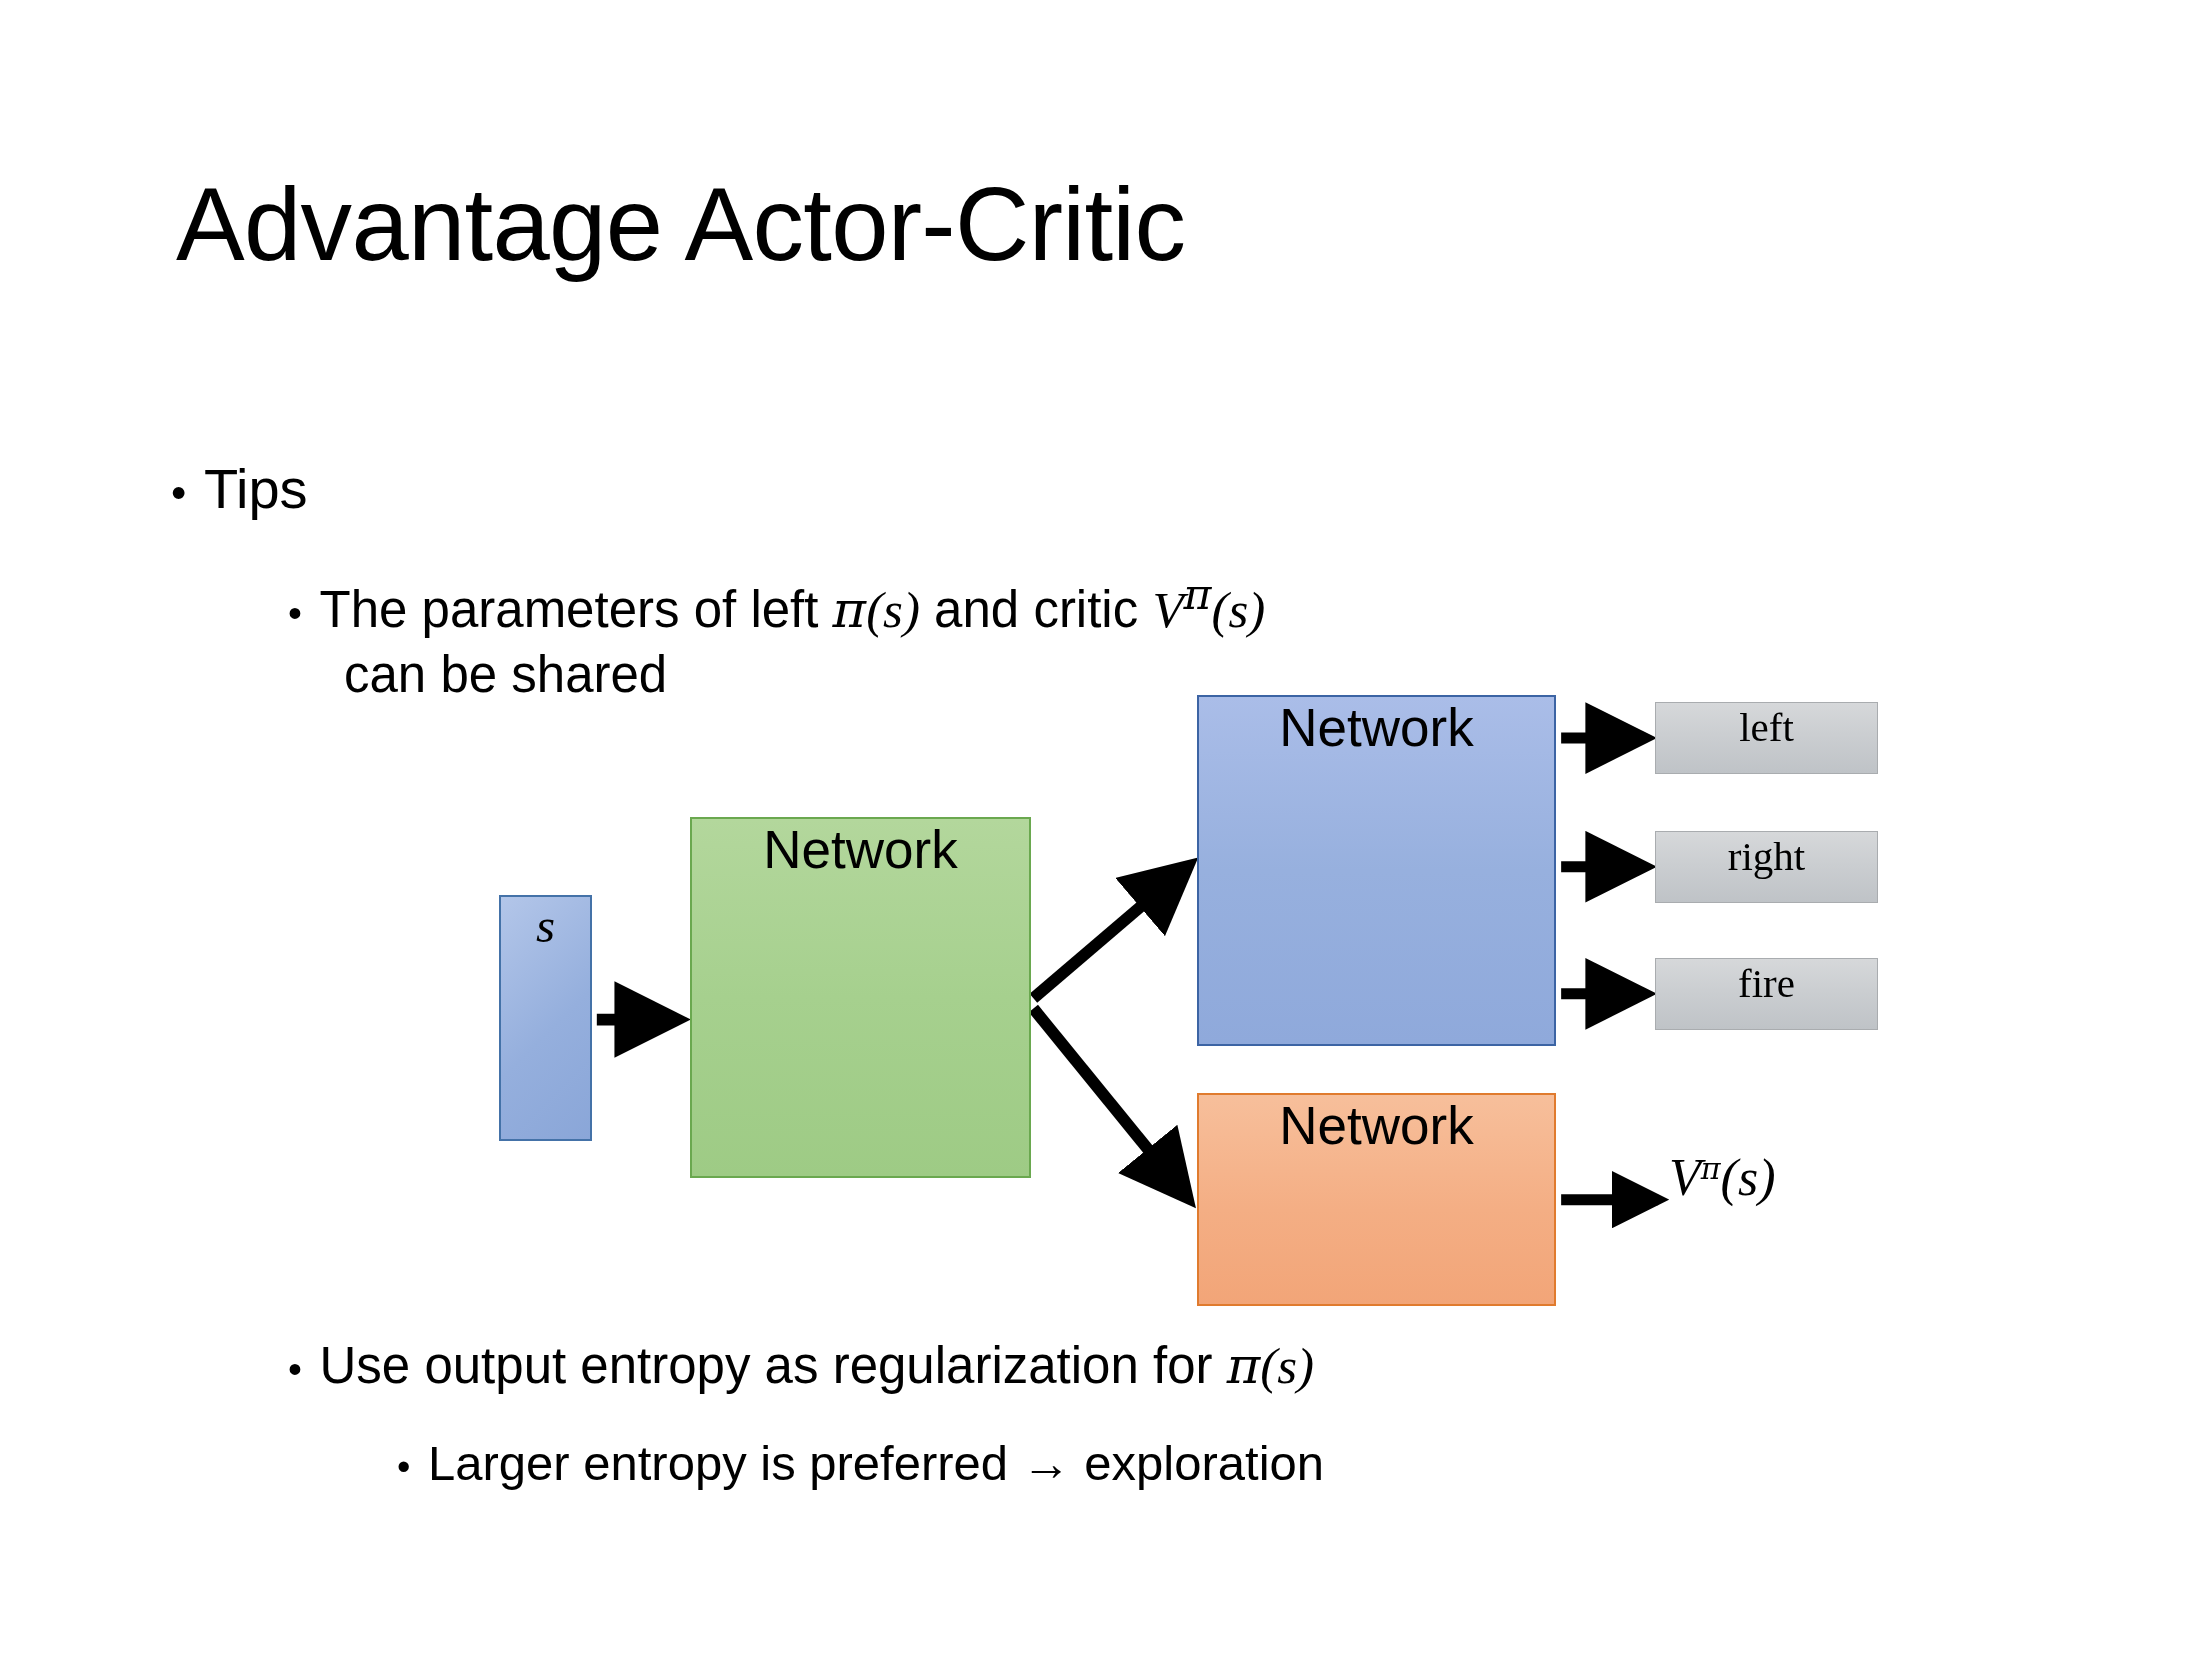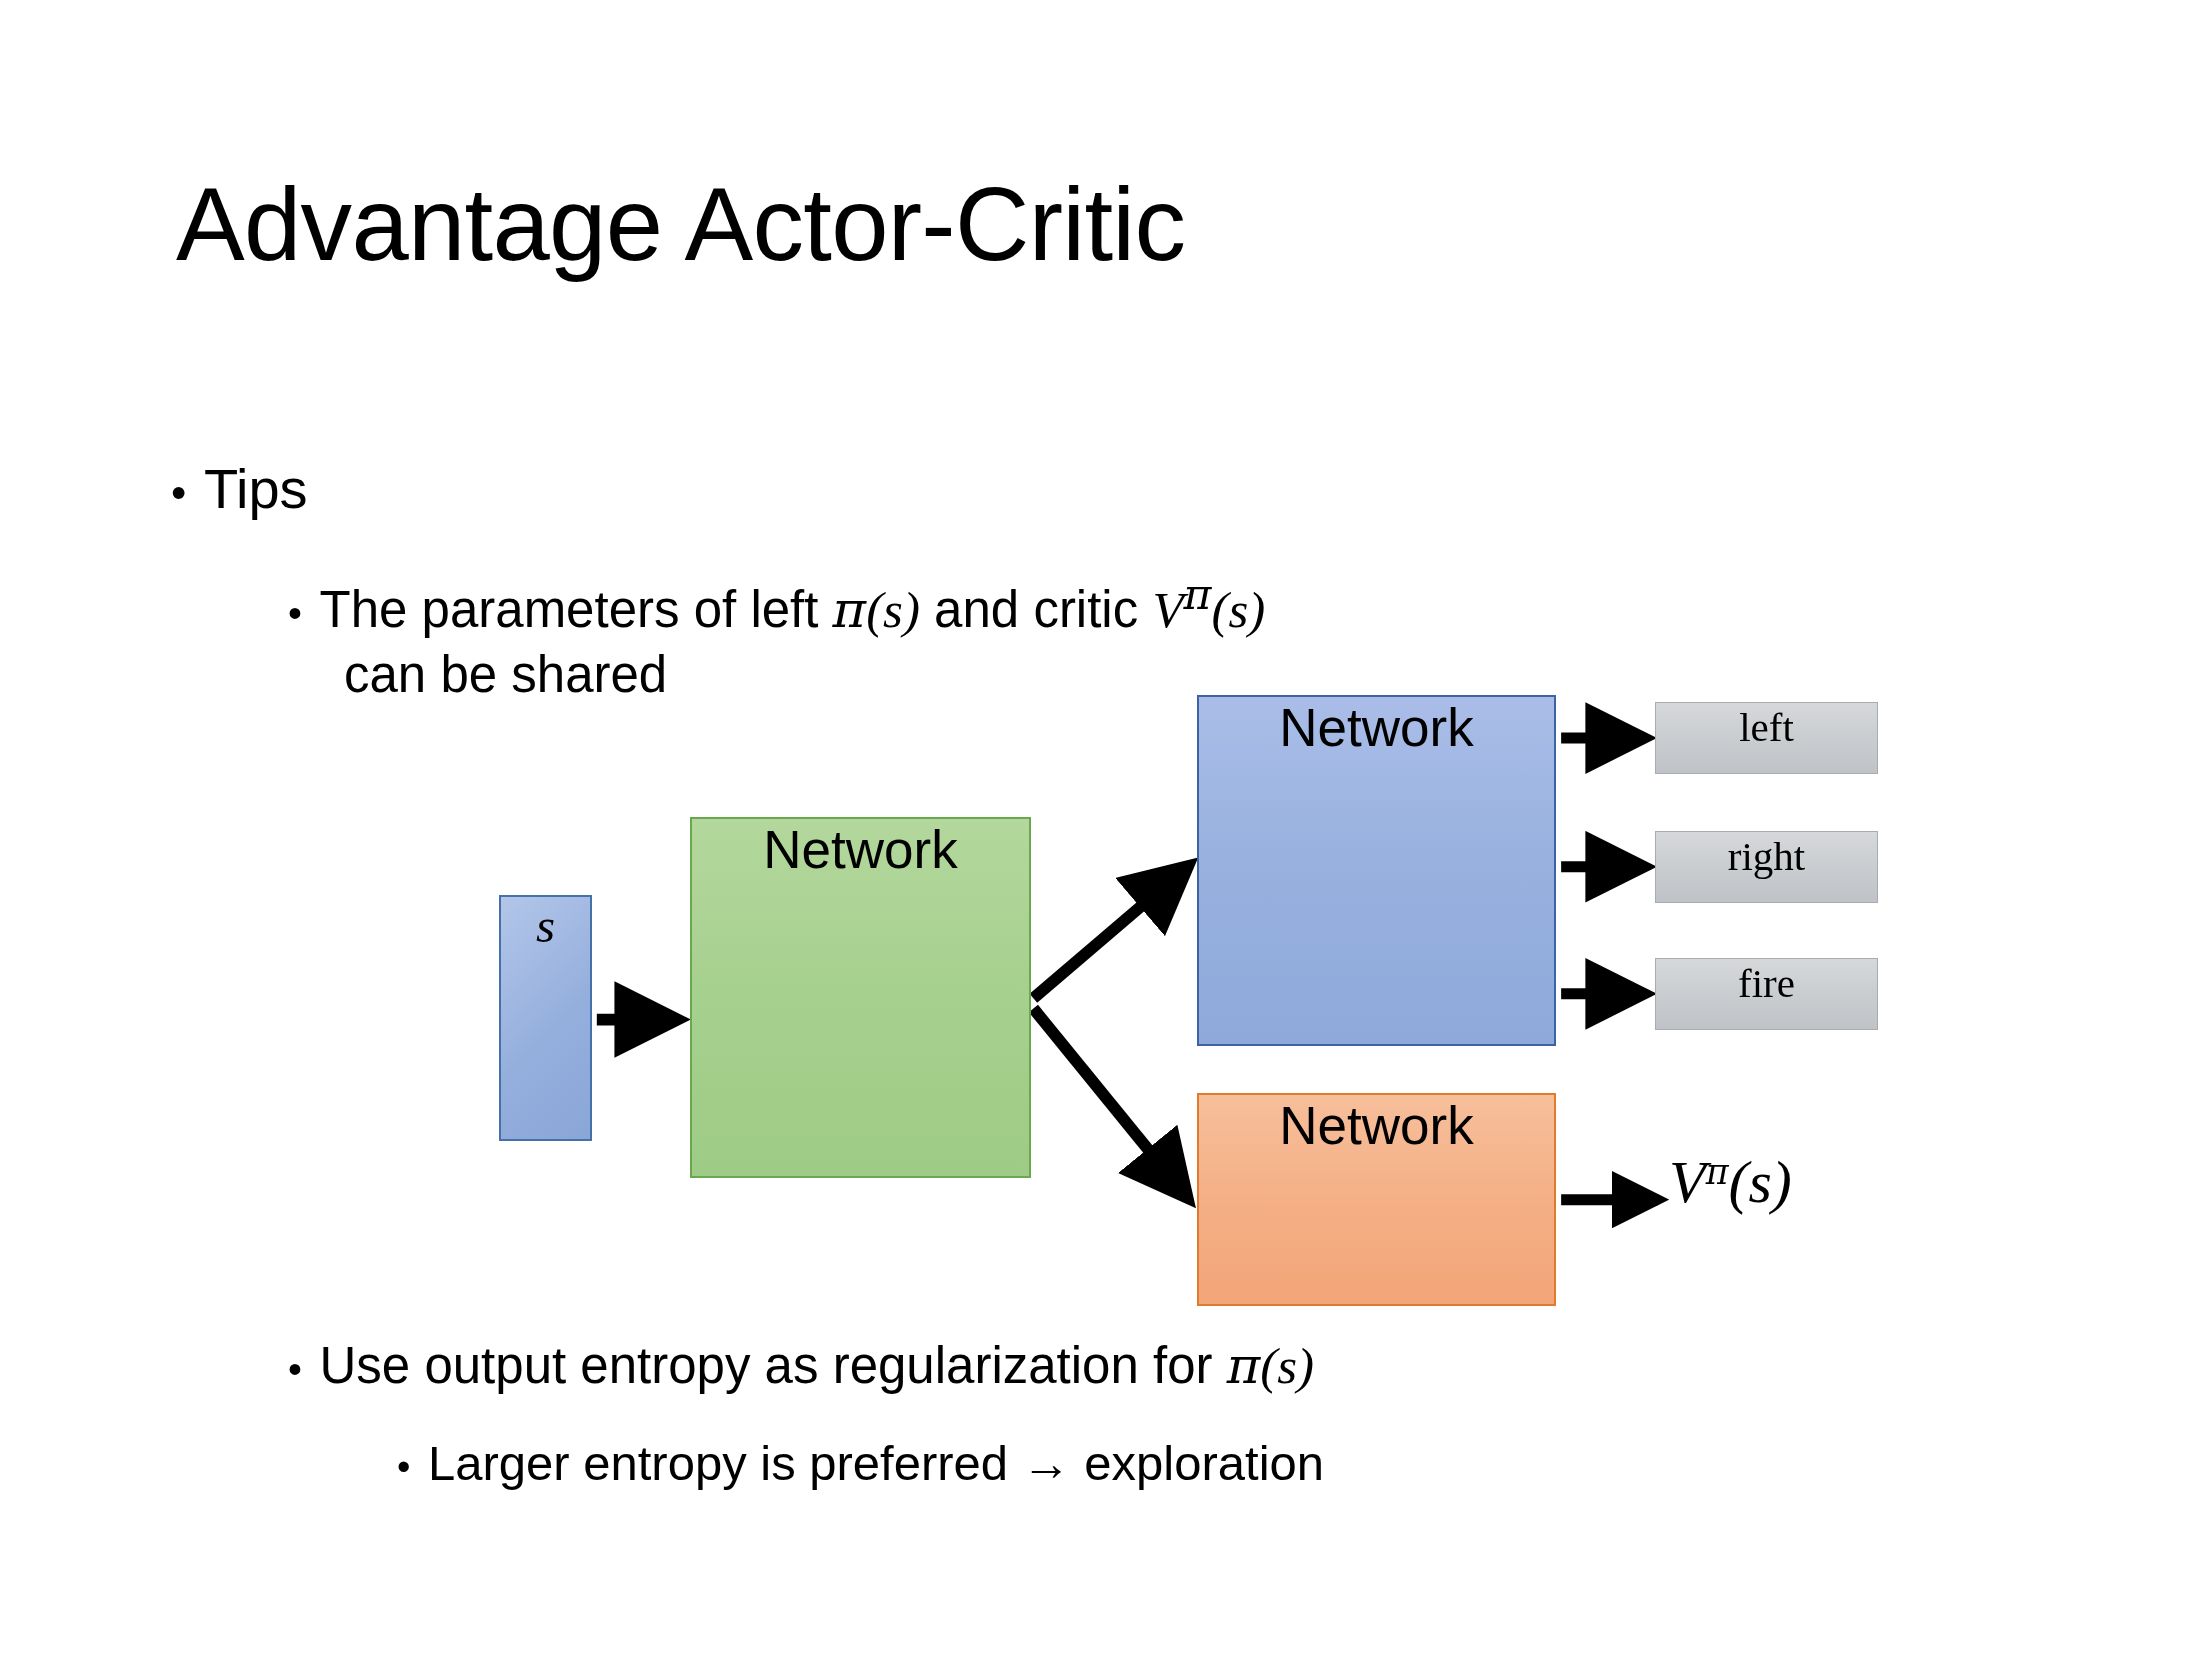--- a/index.html
+++ b/index.html
@@ -151,21 +151,21 @@
   }
   #node-left  { top: 702px; }
   #node-right { top: 831px; }
   #node-fire  { top: 958px; }
 
   
   #label-vpi {
     position: absolute;
     left: 1669px;
     top: 1147px;
-    font-size: 60px;
+    font-size: 52px;
     white-space: nowrap;
   }
 </style>
 </head>
 <body>
 
 <div id="slide">
 
   <div id="slide-title">Advantage Actor-Critic</div>
 

